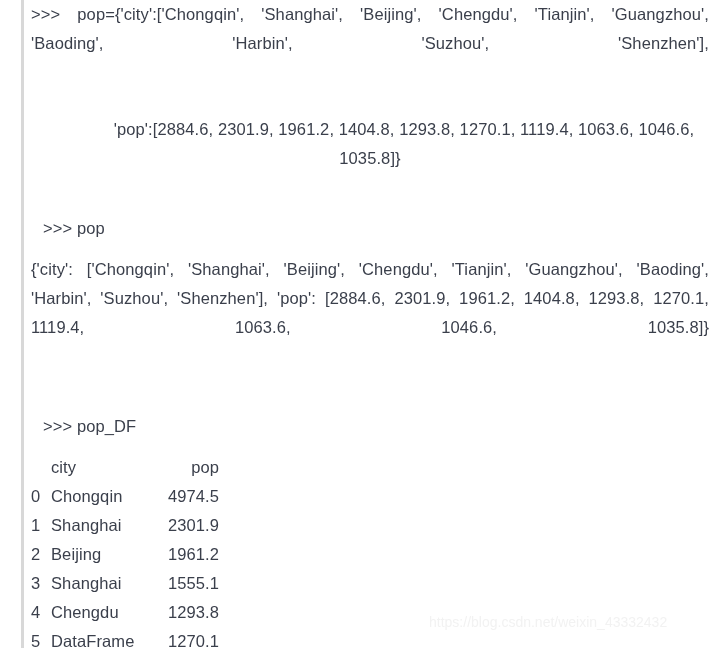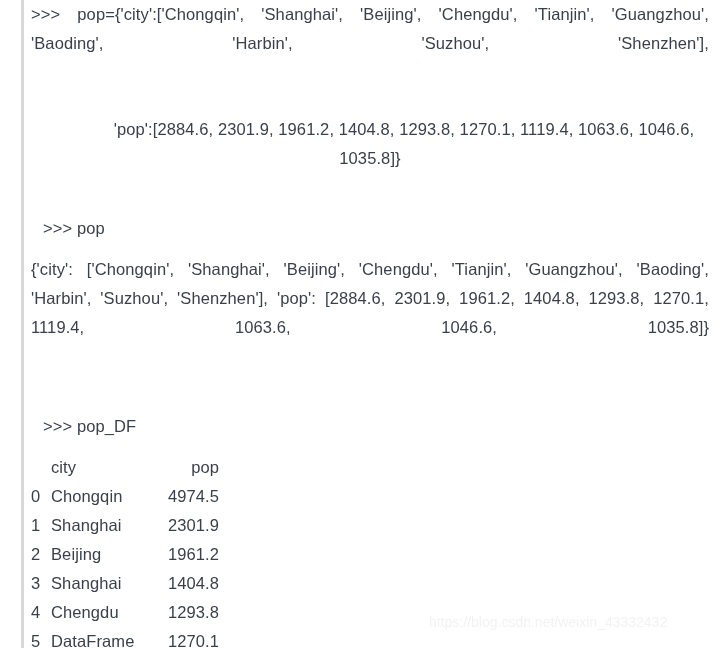--- a/index.html
+++ b/index.html
@@ -149,21 +149,21 @@
           <td class="col-pop">2301.9</td>
         </tr>
         <tr>
           <td class="col-index">2</td>
           <td class="col-city">Beijing</td>
           <td class="col-pop">1961.2</td>
         </tr>
         <tr>
           <td class="col-index">3</td>
           <td class="col-city">Shanghai</td>
-          <td class="col-pop">1404.8</td>
+          <td class="col-pop">1555.1</td>
         </tr>
         <tr>
           <td class="col-index">4</td>
           <td class="col-city">Chengdu</td>
           <td class="col-pop">1293.8</td>
         </tr>
         <tr>
           <td class="col-index">5</td>
           <td class="col-city">DataFrame</td>
           <td class="col-pop">1270.1</td>

